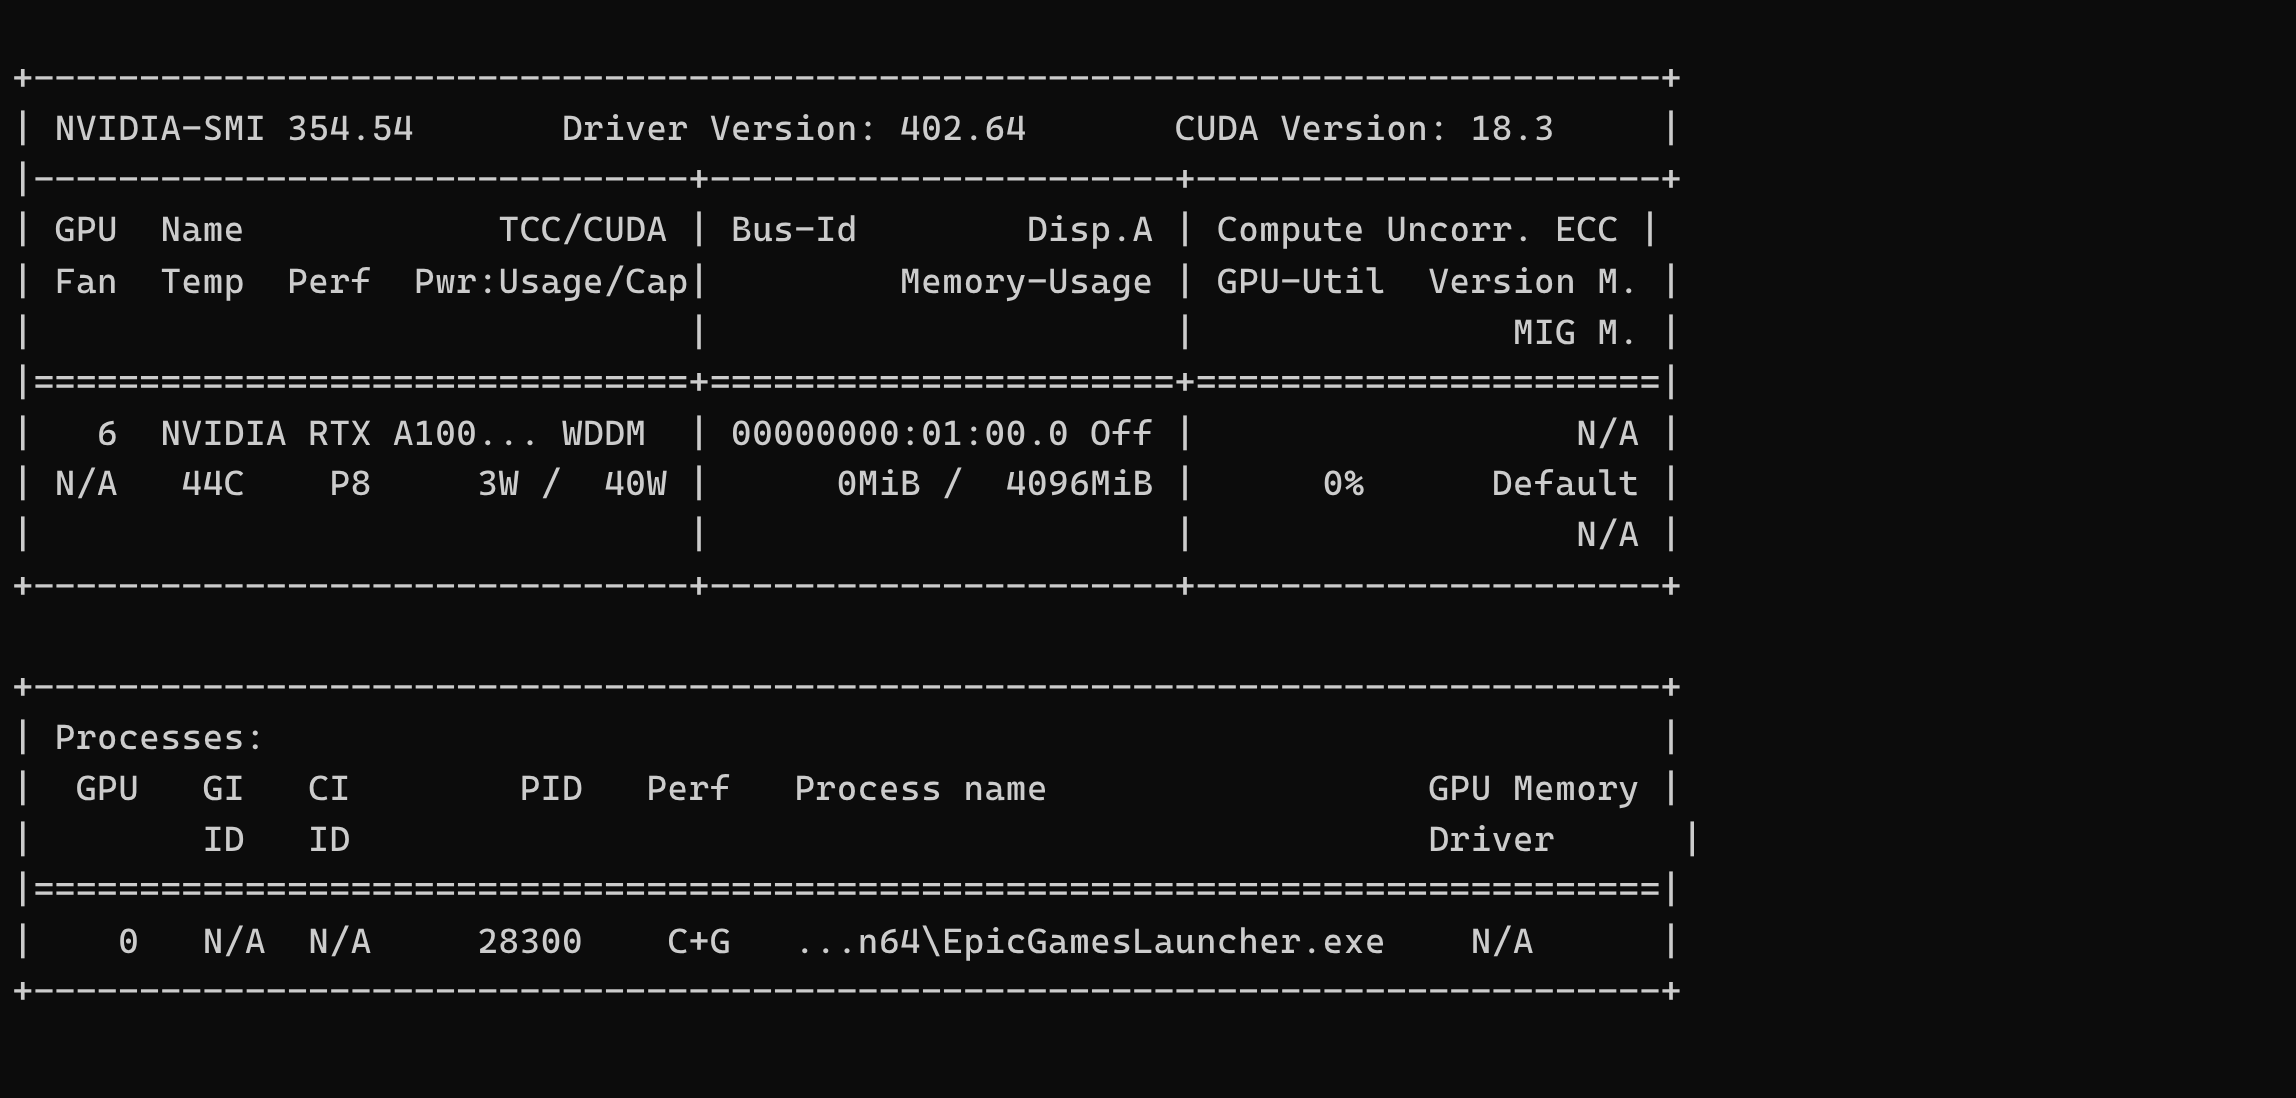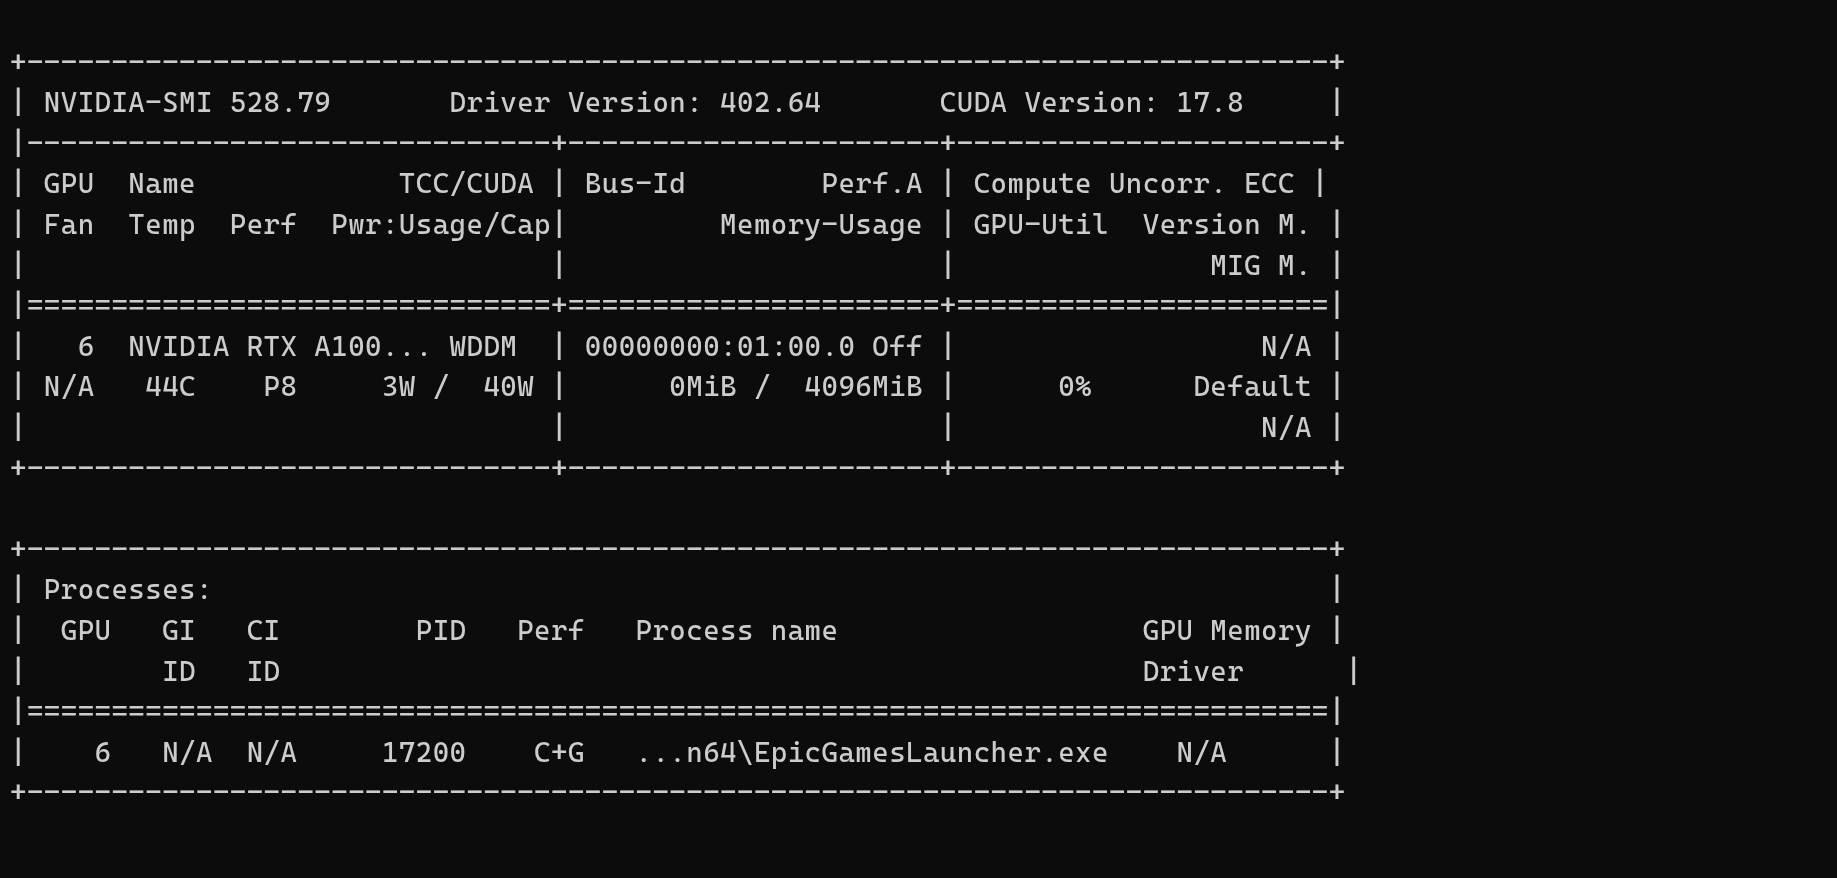--- a/index.html
+++ b/index.html
@@ -17,32 +17,32 @@
       box-sizing: border-box;
       padding-top: 2px;
       padding-left: 10px;
       letter-spacing: 0.5px;
     }
     span { white-space: pre; }
   </style>
 </head>
 <body>
 <span>+-----------------------------------------------------------------------------+</span>
-<span>| </span><span>NVIDIA-SMI 528.79       </span><span>Driver Version: 402.64       </span><span>CUDA Version: 17.8     </span><span>|</span>
+<span>| </span><span>NVIDIA-SMI 354.54       </span><span>Driver Version: 402.64       </span><span>CUDA Version: 18.3     </span><span>|</span>
 <span>|-------------------------------+----------------------+----------------------+</span>
-<span>| </span><span>GPU  Name            TCC/CUDA</span><span> | </span><span>Bus-Id        Perf.A</span><span> | </span><span>Compute Uncorr. ECC</span><span> |</span>
+<span>| </span><span>GPU  Name            TCC/CUDA</span><span> | </span><span>Bus-Id        Disp.A</span><span> | </span><span>Compute Uncorr. ECC</span><span> |</span>
 <span>| </span><span>Fan  Temp  Perf  Pwr:Usage/Cap</span><span>|</span><span>         Memory-Usage</span><span> | </span><span>GPU-Util  Version M.</span><span> |</span>
 <span>| </span><span>                             </span><span> | </span><span>                    </span><span> | </span><span>              MIG M.</span><span> |</span>
 <span>|===============================+======================+======================|</span>
 <span>| </span><span>  6  NVIDIA RTX A100... WDDM </span><span> | </span><span>00000000:01:00.0 Off</span><span> | </span><span>                 N/A</span><span> |</span>
 <span>| </span><span>N/A   44C    P8     3W /  40W</span><span> | </span><span>     0MiB /  4096MiB</span><span> | </span><span>     0%      Default</span><span> |</span>
 <span>| </span><span>                             </span><span> | </span><span>                    </span><span> | </span><span>                 N/A</span><span> |</span>
 <span>+-------------------------------+----------------------+----------------------+</span>
 
 <span>+-----------------------------------------------------------------------------+</span>
 <span>| </span><span>Processes:                                                                  </span><span>|</span>
 <span>|</span><span>  GPU   GI   CI        PID   Perf   Process name                  GPU Memory </span><span>|</span>
 <span>|</span><span>        ID   ID                                                   Driver      </span><span>|</span>
 <span>|=============================================================================|</span>
-<span>|</span><span>    6   N/A  N/A     17200    C+G   ...n64\EpicGamesLauncher.exe    N/A      </span><span>|</span>
+<span>|</span><span>    0   N/A  N/A     28300    C+G   ...n64\EpicGamesLauncher.exe    N/A      </span><span>|</span>
 <span>+-----------------------------------------------------------------------------+</span>
 
 
 
 </body></html>

